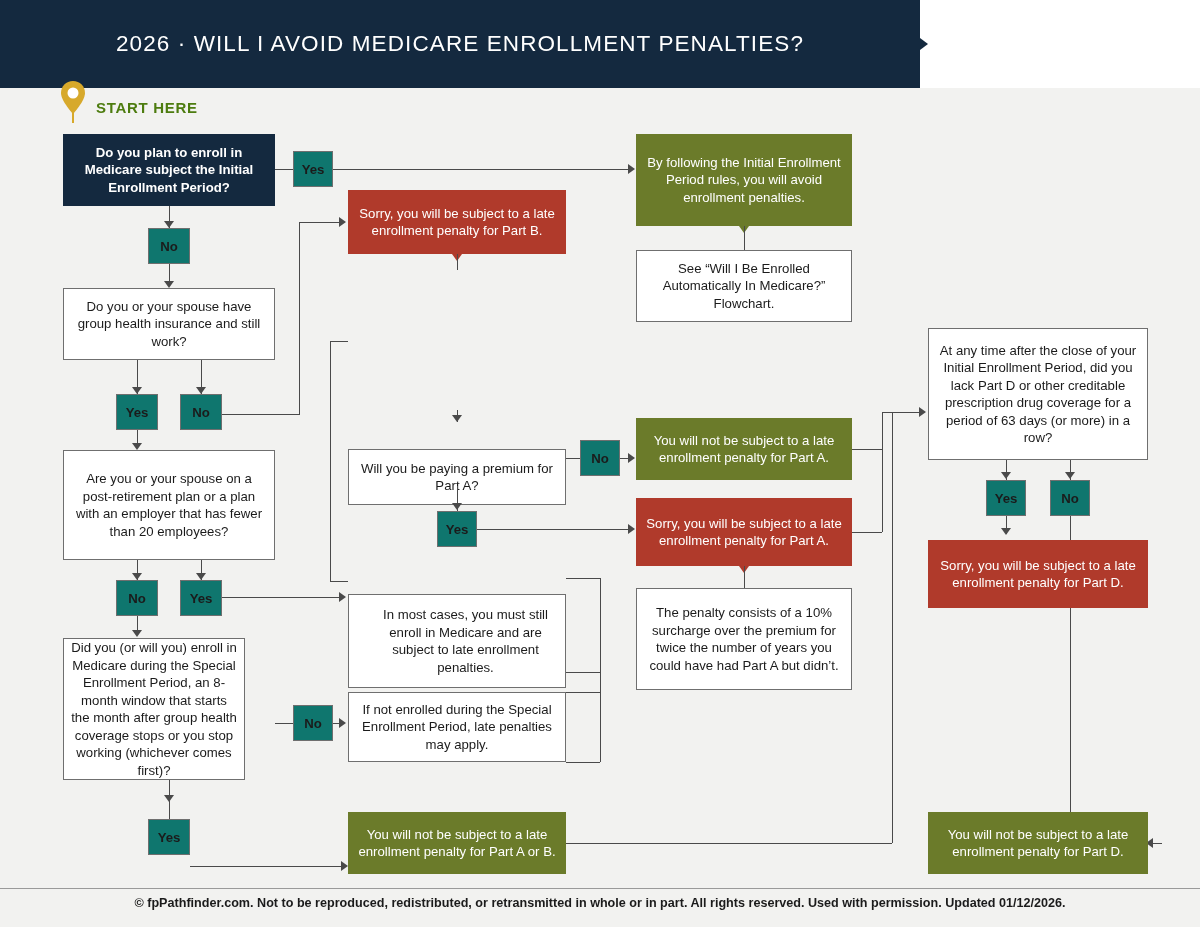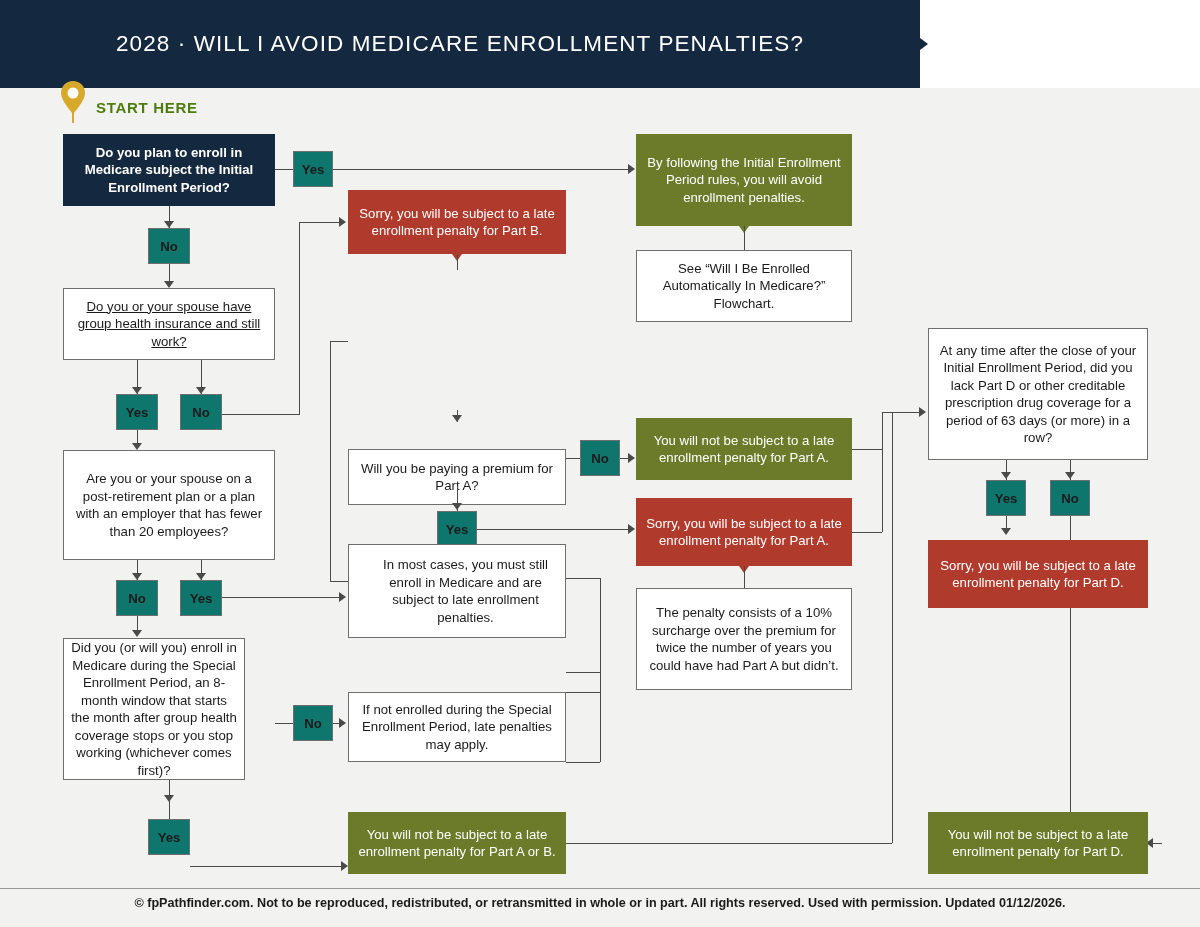--- a/index.html
+++ b/index.html
@@ -110,40 +110,40 @@
   }
 </style>
 </head>
 <body>
 
 <div id="canvas">
 
   <div class="header-bar"></div>
   <div class="header-right"></div>
   <div class="header-arrow"></div>
-  <div class="header-title">2028 · WILL I AVOID MEDICARE ENROLLMENT PENALTIES?</div>
+  <div class="header-title">2026 · WILL I AVOID MEDICARE ENROLLMENT PENALTIES?</div>
 
   <div class="pin">
     <svg width="28" height="44" viewBox="0 0 28 44">
       <path d="M14 1 C7 1 2 6 2 13 C2 21 14 34 14 34 C14 34 26 21 26 13 C26 6 21 1 14 1 Z" fill="#d7a92b"></path>
       <circle cx="14" cy="13" r="5.5" fill="#ffffff"></circle>
       <rect x="13" y="30" width="2" height="13" fill="#d7a92b"></rect>
     </svg>
   </div>
   <div class="start-label">START HERE</div>
 
   <div class="box navy" style="left:63px; top:134px; width:212px; height:72px;">Do you plan to enroll in Medicare subject the Initial Enrollment Period?</div>
 
   <div class="ln v" style="left:169px; top:206px; height:22px;"></div>
   <div class="arr down" style="left:164px; top:221px;"></div>
   <div class="lbl" style="left:148px; top:228px; width:42px; height:36px;">No</div>
   <div class="ln v" style="left:169px; top:264px; height:22px;"></div>
   <div class="arr down" style="left:164px; top:281px;"></div>
 
-  <div class="box" style="left:63px; top:288px; width:212px; height:72px;text-decoration:underline;">Do you or your spouse have group health insurance and still work?</div>
+  <div class="box" style="left:63px; top:288px; width:212px; height:72px;">Do you or your spouse have group health insurance and still work?</div>
 
   <div class="ln v" style="left:137px; top:360px; height:34px;"></div>
   <div class="arr down" style="left:132px; top:387px;"></div>
   <div class="lbl" style="left:116px; top:394px; width:42px; height:36px;">Yes</div>
   <div class="ln v" style="left:201px; top:360px; height:34px;"></div>
   <div class="arr down" style="left:196px; top:387px;"></div>
   <div class="lbl" style="left:180px; top:394px; width:42px; height:36px;">No</div>
 
   <div class="ln v" style="left:137px; top:430px; height:18px;"></div>
   <div class="arr down" style="left:132px; top:443px;"></div>
@@ -199,21 +199,21 @@
   <div class="lbl" style="left:580px; top:440px; width:40px; height:36px;">No</div>
   <div class="ln h" style="left:620px; top:458px; width:12px;"></div>
   <div class="arr right" style="left:628px; top:453px;"></div>
 
   <div class="ln v" style="left:457px; top:486px; height:25px;"></div>
   <div class="arr down" style="left:452px; top:503px;"></div>
   <div class="lbl" style="left:437px; top:511px; width:40px; height:36px;">Yes</div>
   <div class="ln h" style="left:477px; top:529px; width:152px;"></div>
   <div class="arr right" style="left:628px; top:524px;"></div>
 
-  <div class="box" style="left:348px; top:544px; width:218px; height:94px;padding-left:24px;">In most cases, you must still enroll in Medicare and are subject to late enrollment penalties.</div>
+  <div class="box" style="left:348px; top:594px; width:218px; height:94px;padding-left:24px;">In most cases, you must still enroll in Medicare and are subject to late enrollment penalties.</div>
 
   <div class="box" style="left:348px; top:692px; width:218px; height:70px;">If not enrolled during the Special Enrollment Period, late penalties may apply.</div>
 
   <div class="box green" style="left:348px; top:812px; width:218px; height:62px;">You will not be subject to a late enrollment penalty for Part A or B.</div>
 
   <div class="box green" style="left:636px; top:134px; width:216px; height:92px;">By following the Initial Enrollment Period rules, you will avoid enrollment penalties.</div>
   <div class="arr down green" style="left:739px; top:226px;"></div>
   <div class="ln v" style="left:744px; top:226px; height:24px;"></div>
 
   <div class="box" style="left:636px; top:250px; width:216px; height:72px;">See “Will I Be Enrolled Automatically In Medicare?” Flowchart.</div>

